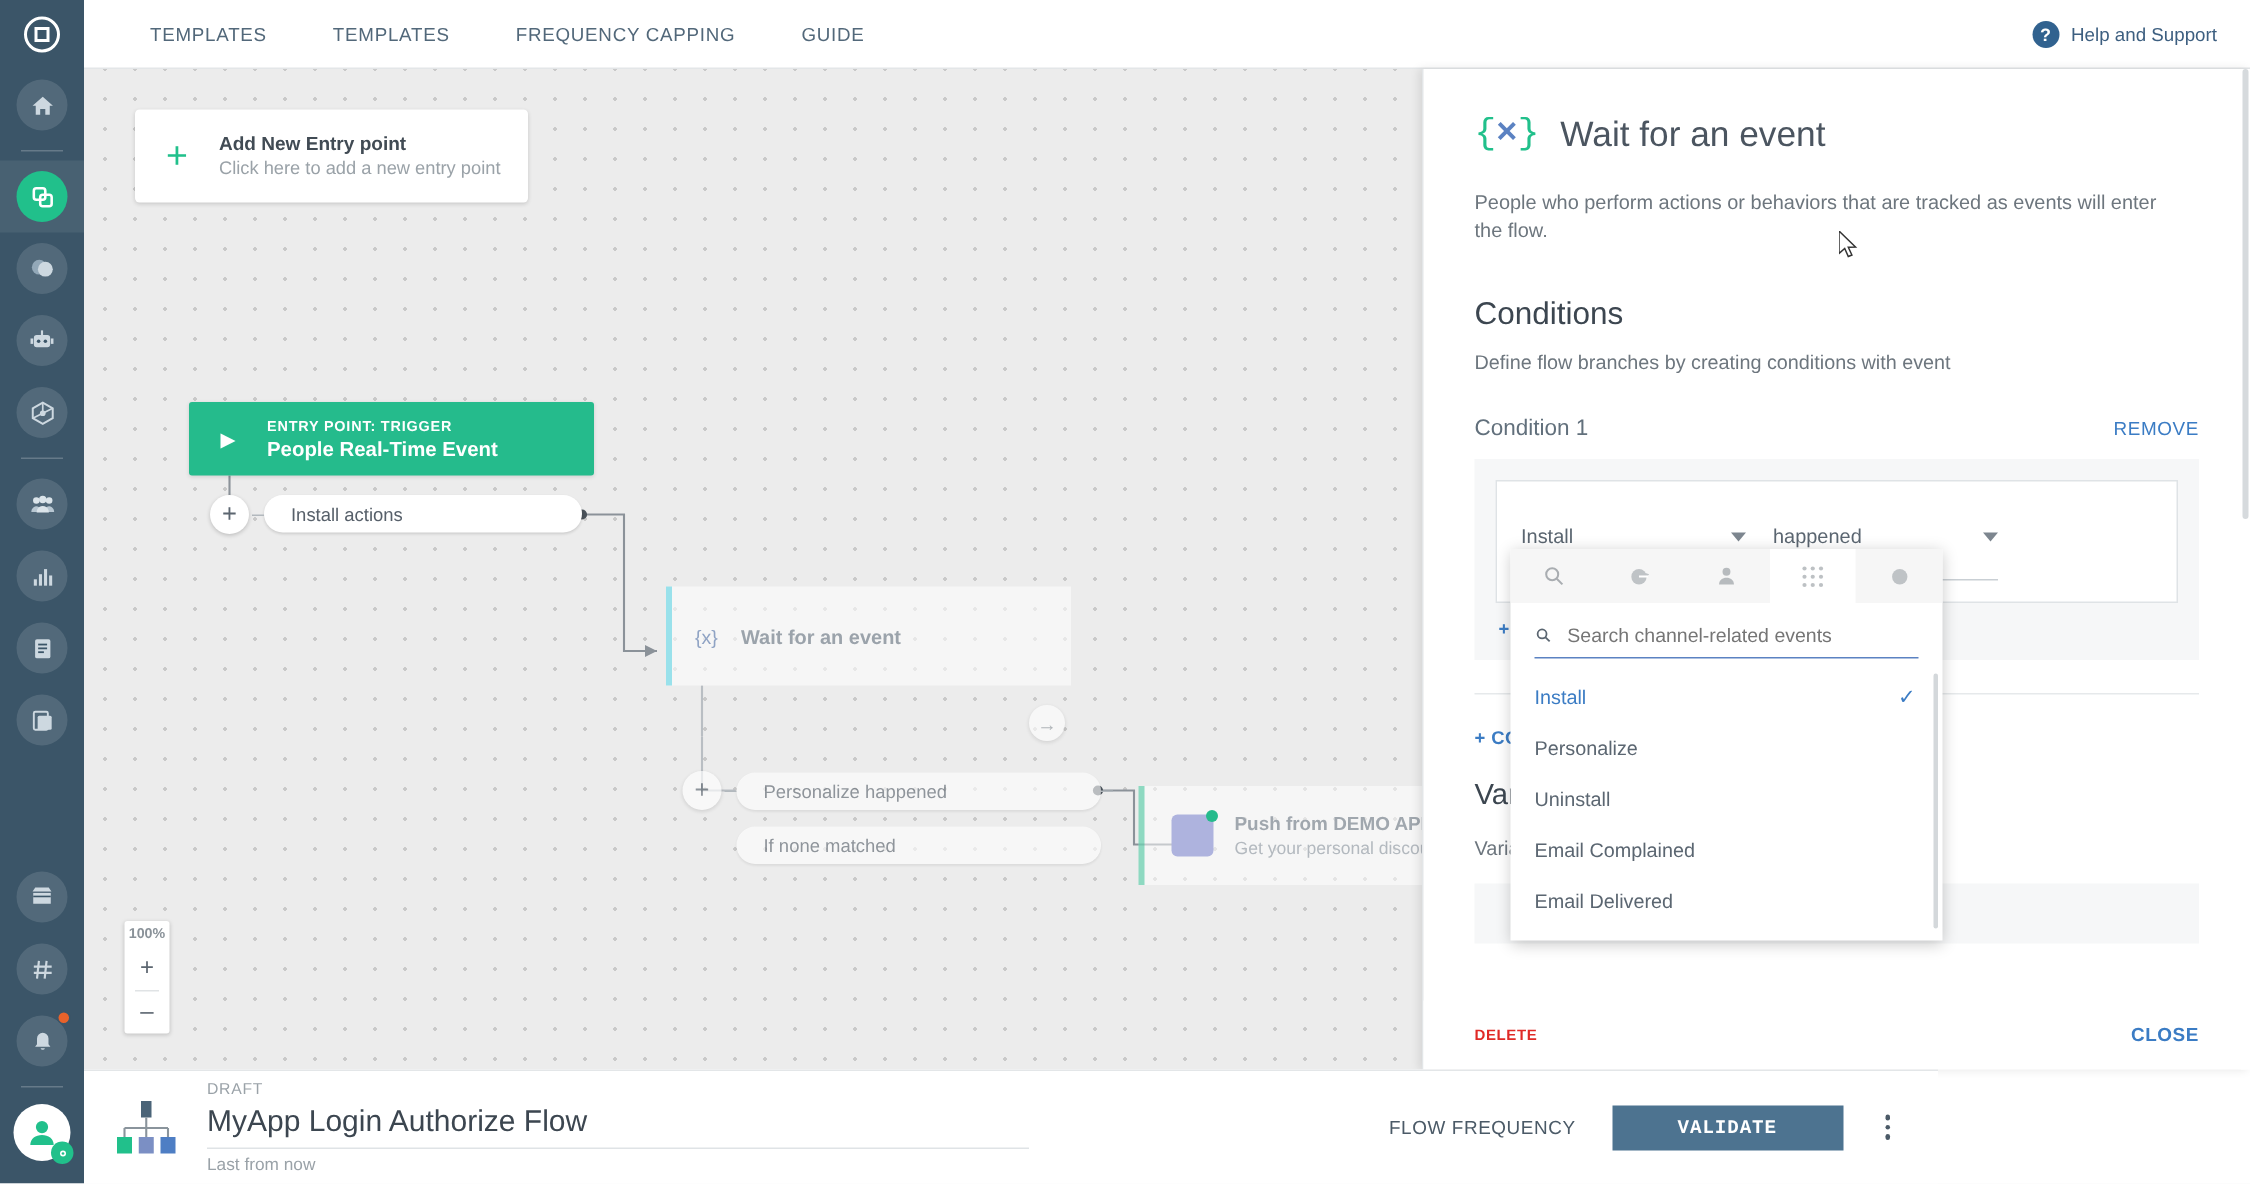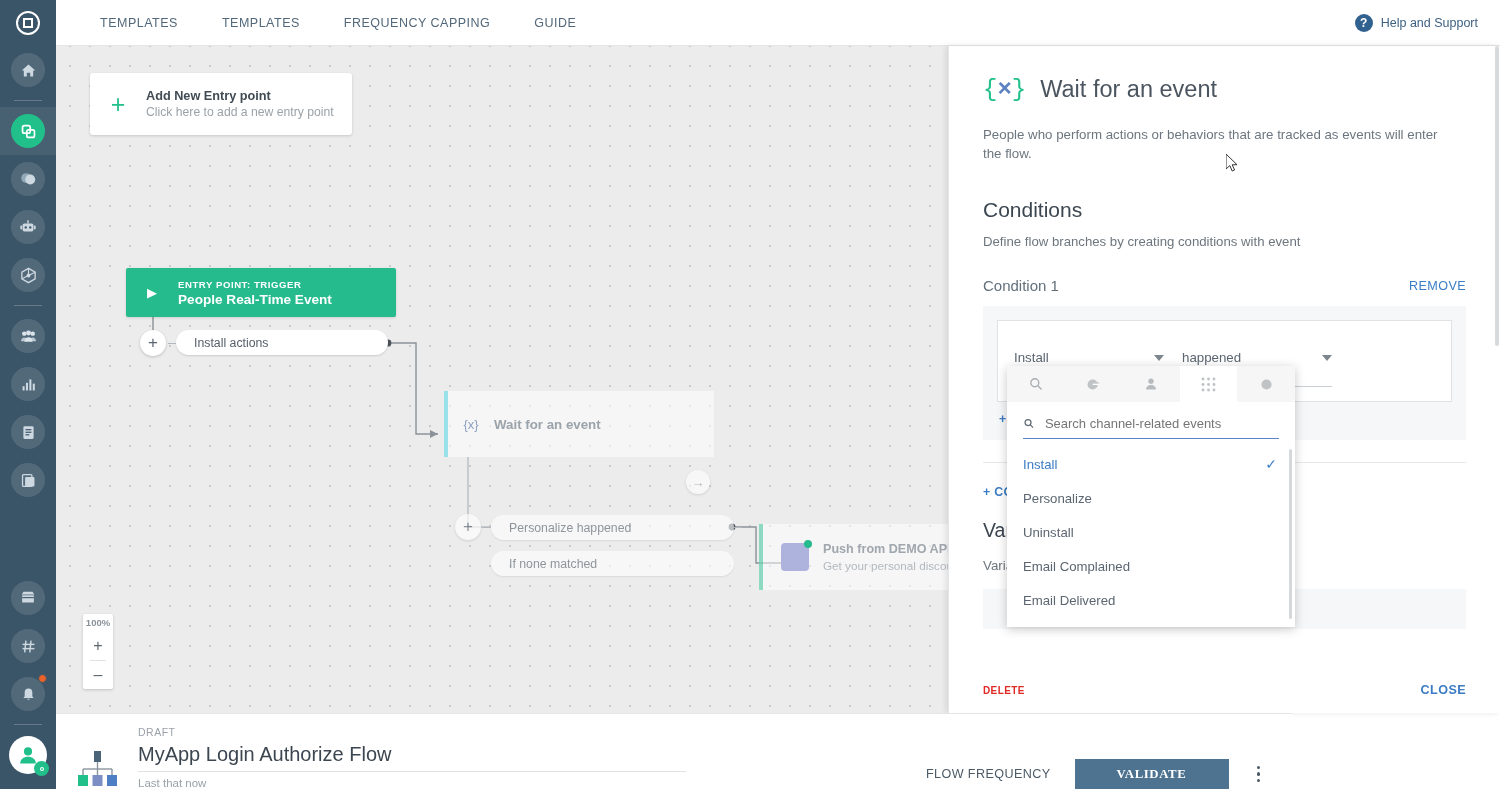--- a/index.html
+++ b/index.html
@@ -205,37 +205,37 @@
     padding:0 18px 0 16px; font-size:13.2px; color:#5b6671; cursor:pointer;
   }
   .dd-item.sel-i { color:#3b7cc4; }
   .dd-group { padding:2px 16px; font-size:11.6px; color:#93a0ad; }
   .dd-scroll { position:absolute; right:3px; top:10px; width:3px; height:170px; background:#d4d8db; border-radius:2px;}
   .check { color:#3b7cc4; font-size:14px; }
 
   
   .bottom {
     position:absolute; left:56px; bottom:0; width:1236px; height:76px;
-    background:#fff; border-top:1px solid #e3e6e8; display:flex; align-items:flex-end;
+    background:#fff; border-top:1px solid #e3e6e8; display:flex; align-items:center;
   }
   .flow-ico { width:82px; display:flex; align-items:center; justify-content:center; }
   .flow-meta { flex:1; }
   .flow-draft { font-size:10.5px; color:#9aa2a8; letter-spacing:.5px; }
   .flow-name {
     font-size:20px; color:#3c4650; border:none; outline:none; width:548px;
     border-bottom:1px solid #dfe3e6; padding:3px 0 5px 0; margin-top:2px;
     font-family:"Liberation Sans", sans-serif; background:transparent;
   }
   .flow-saved { font-size:11.5px; color:#9aa2a8; margin-top:5px; }
   .bot-actions { display:flex; align-items:center; gap:24px; padding-right:28px; }
   .flow-settings { font-size:12.6px; color:#4b5a67; letter-spacing:.4px; cursor:pointer; }
   .validate {
     background:#4d7390; color:#fff; font-size:12.8px; font-weight:bold; letter-spacing:.6px;
     width:154px; height:30px; display:flex; align-items:center; justify-content:center;
-    border:none; cursor:pointer; font-family:Liberation Serif, serif;
+    border:none; cursor:pointer; font-family:Liberation Mono, monospace;
   }
   .kebab { display:flex; flex-direction:column; gap:3px; cursor:pointer; padding:4px; }
   .kebab i { width:3.5px;height:3.5px;border-radius:50%;background:#4b5a67; display:block; }
 
   .cursor { position:absolute; left:1226px; top:154px; z-index:60; pointer-events:none; }
   .scrollbar-v { position:absolute; right:0; top:46px; width:6px; height:667px; background:#fff; }
   .scrollbar-v i { position:absolute; top:0; left:1px; width:4px; height:300px; background:#d6dadd; border-radius:2px; display:block;}
 </style>
 </head>
 <body>
@@ -611,21 +611,21 @@
         <line x1="23.5" y1="20" x2="23.5" y2="26" stroke="#8a949c" stroke-width="1.4"></line>
         <line x1="38" y1="20" x2="38" y2="26" stroke="#8a949c" stroke-width="1.4"></line>
         <rect x="4" y="26" width="10" height="11" fill="#21c08b"></rect>
         <rect x="18.5" y="26" width="10" height="11" fill="#7b8fc4"></rect>
         <rect x="33" y="26" width="10" height="11" fill="#4e7ec4"></rect>
       </svg>
     </div>
     <div class="flow-meta">
       <div class="flow-draft">DRAFT</div>
       <input class="flow-name" value="MyApp Login Authorize Flow" style="">
-      <div class="flow-saved">Last that now</div>
+      <div class="flow-saved">Last from now</div>
     </div>
     <div class="bot-actions">
       <div class="flow-settings">FLOW FREQUENCY</div>
       <button class="validate">VALIDATE</button>
       <div class="kebab">
           <i></i>
           <i></i>
           <i></i>
         </div>
     </div>

